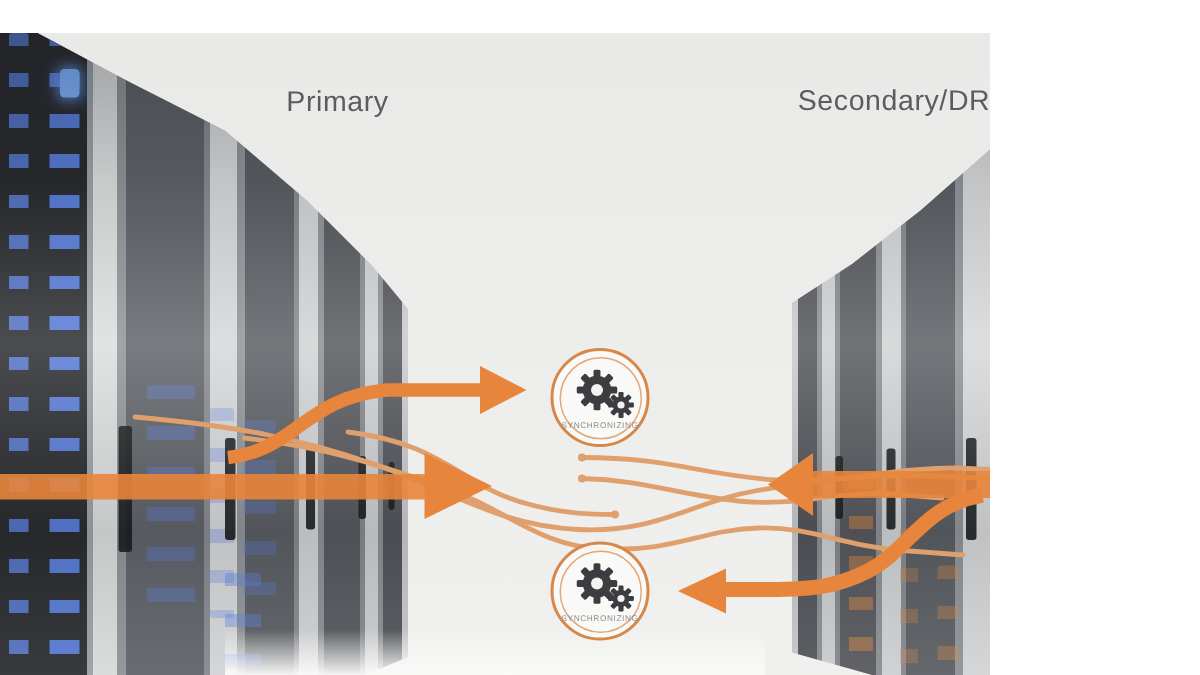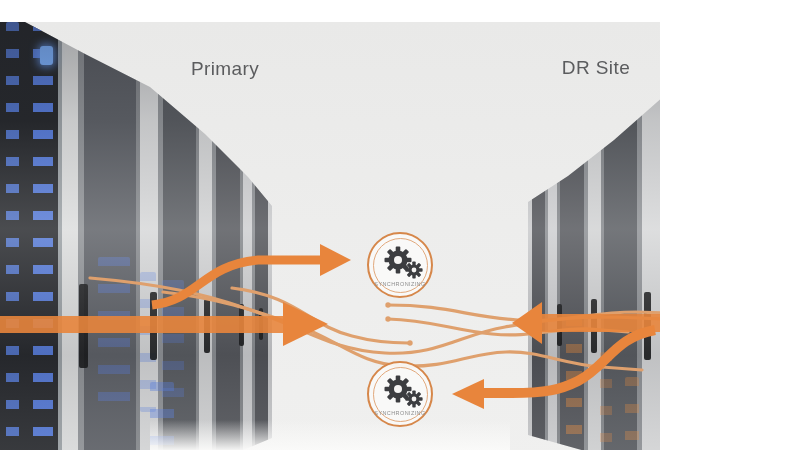--- a/index.html
+++ b/index.html
@@ -194,16 +194,16 @@
           <circle r="2.4" fill="#f4f3f2"></circle>
       </g>
     </svg>
     <div class="node-label">Synchronizing</div>
   </div>
 
   <div class="site-label site-primary">
     <div>Primary</div>
   </div>
   <div class="site-label site-secondary">
-    <div>DR Site</div>
+    <div>Secondary/DR</div>
   </div>
 
 </div>
 
 </body></html>

